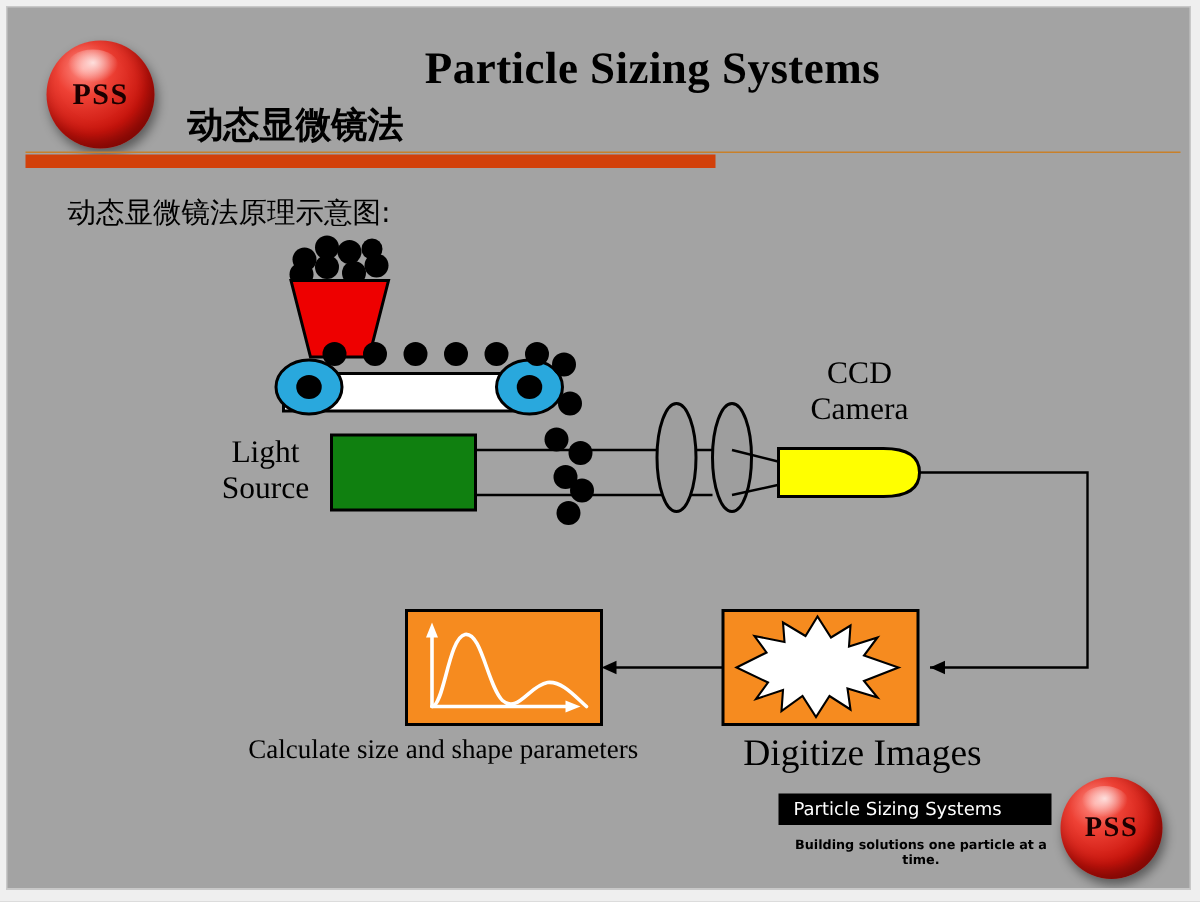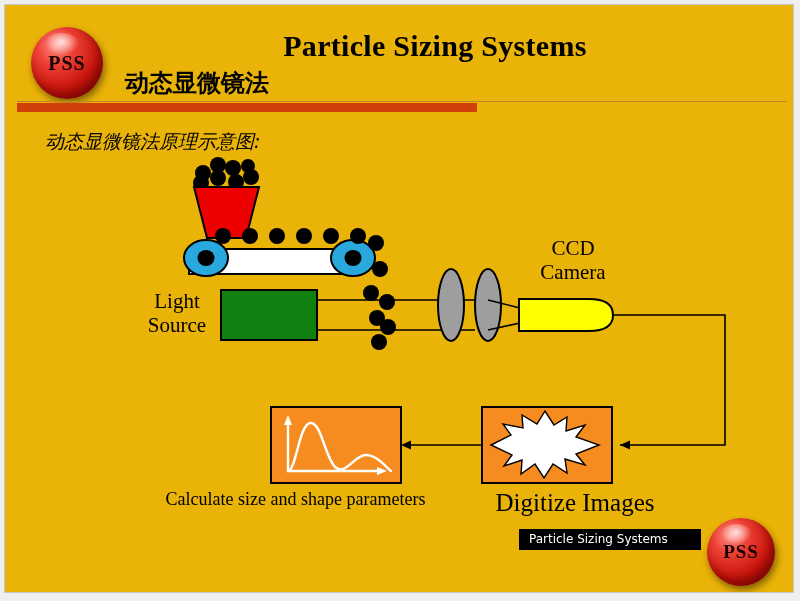--- a/index.html
+++ b/index.html
@@ -1,20 +1,20 @@
 <!DOCTYPE html>
 <html><head>
 <meta charset="utf-8">
 <style>
   html,body{margin:0;padding:0;background:#efefef;}
   body{width:800px;height:601px;overflow:hidden;font-family:"Liberation Serif",serif;}
 
   #slide{
     position:absolute; left:4px; top:4px; width:790px; height:589px;
-    background:#eab308; border:1px solid #c8c8c8; box-sizing:border-box;
+    background:#a3a3a3; border:1px solid #c8c8c8; box-sizing:border-box;
     overflow:hidden;
   }
 
   
   .logo-top{
     position:absolute; left:26px; top:22px; width:72px; height:72px;
   }
   .sphere{
     position:absolute; left:0; top:0; width:100%; height:100%;
     border-radius:50%;
@@ -46,21 +46,21 @@
   .rule-thin{
     position:absolute; left:12px; top:96px; width:770px; height:1px; background:#c8802a;
   }
   .rule-thick{
     position:absolute; left:12px; top:98px; width:460px; height:9px; background:#d2400a;
   }
 
   
   .section-heading{
     position:absolute; left:40px; top:124px;
-    font-family:"DejaVu Sans",sans-serif; font-size:19px; color:#000;font-style:italic;
+    font-family:"DejaVu Sans",sans-serif; font-size:19px; color:#000;
   }
 
   
   #diagram{position:absolute; left:0; top:0; width:790px; height:589px;}
 
   
   .lbl{
     position:absolute; font-family:"Liberation Serif",serif; color:#000;
     line-height:1.12; text-align:center;
   }
@@ -204,19 +204,20 @@
     <span>Camera</span>
   </div>
 
   <div class="lbl lbl-calc">Calculate size and shape parameters</div>
 
   <div class="lbl lbl-digi">Digitize Images</div>
 
   <div class="foot-bar">
     <span>Particle Sizing Systems</span>
   </div>
+  <div class="foot-tag">Building solutions one particle at a time.</div>
 
   <div class="logo-foot">
     <div class="sphere"></div>
     <div class="sphere-label" style="font-size:19px;">PSS</div>
   </div>
 
 </div>
 
 </body></html>

